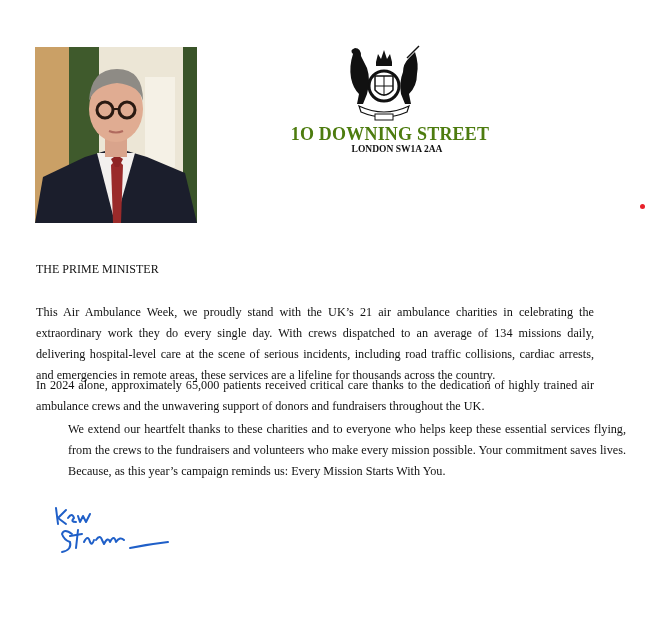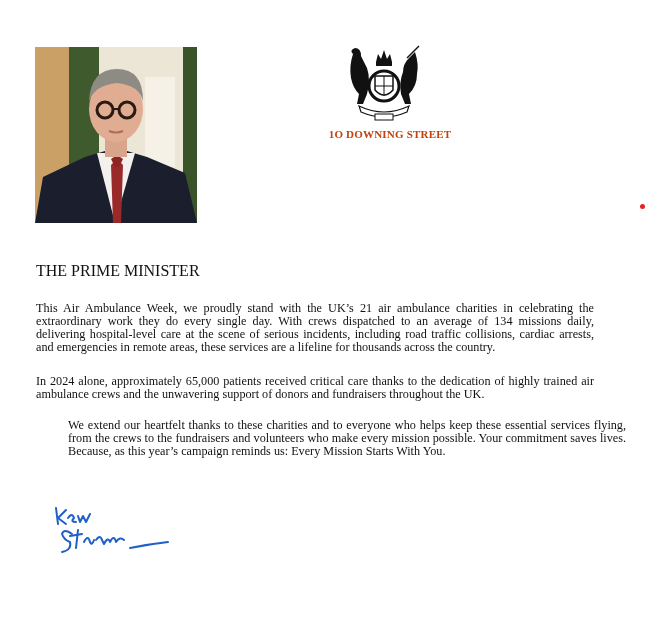--- a/index.html
+++ b/index.html
@@ -1,25 +1,25 @@
 <!DOCTYPE html>
 <html><head>
 <meta charset="utf-8">
 <style>
   html, body { margin:0; padding:0; background:#ffffff; }
   body { width:646px; height:621px; position:relative; overflow:hidden;
          font-family:"Liberation Serif", "DejaVu Serif", serif; color:#111; }
   .photo { position:absolute; left:35px; top:47px; width:162px; height:176px; overflow:hidden; }
   .crest { position:absolute; left:345px; top:44px; width:78px; height:80px; }
   .address { position:absolute; left:290px; top:127px; width:200px; text-align:center; }
-  .address .l1 { font-weight:bold; font-size:11px; letter-spacing:0.2px; line-height:15px; color:#c2410c; }
+  .address .l1 { font-weight:bold; font-size:18px; letter-spacing:0.2px; line-height:15px; color:#4d7c0f; }
   .address .l2 { font-weight:bold; font-size:9.5px; line-height:14px; padding-left:14px; }
   .reddot { position:absolute; left:640px; top:204px; width:5px; height:5px; border-radius:50%; background:#e8202a; }
-  .salutation { position:absolute; left:36px; top:262px; font-size:16px; }
-  .para { position:absolute; left:36px; width:558px; font-size:12.2px; line-height:13px; text-align:justify; }
+  .salutation { position:absolute; left:36px; top:262px; font-size:12px; }
+  .para { position:absolute; left:36px; width:558px; font-size:12.2px; line-height:21px; text-align:justify; }
   .p1 { top:302px; }
   .p2 { top:375px; }
   .p3 { top:419px;margin-left:32px; }
   .sig { position:absolute; left:50px; top:500px; width:130px; height:60px; }
 </style>
 </head>
 <body>
 
 <div class="photo">
   <svg width="162" height="176" viewBox="0 0 162 176">
@@ -54,20 +54,21 @@
     <path d="M8 10 Q4 6 10 4 Q16 4 16 12 L22 24 Q26 36 22 50 L18 60 L12 60 L14 50 Q8 44 6 34 Q4 22 8 10 Z" fill="#111"></path>
     <path d="M70 8 L64 14 Q58 20 58 28 Q54 38 56 50 L60 60 L66 60 L64 50 Q72 42 72 30 Q74 20 70 8 Z" fill="#111"></path>
     <line x1="62" y1="14" x2="74" y2="2" stroke="#111" stroke-width="1.5"></line>
     <path d="M14 62 Q39 74 64 62 L62 68 Q39 78 16 68 Z" fill="#fff" stroke="#111" stroke-width="1.2"></path>
     <rect x="30" y="70" width="18" height="6" fill="#fff" stroke="#111" stroke-width="1"></rect>
   </svg>
 </div>
 
 <div class="address">
   <div class="l1">1O DOWNING STREET</div>
+  <div class="l2">LONDON SW1A 2AA</div>
 </div>
 
 <div class="reddot"></div>
 
 <div class="salutation">THE PRIME MINISTER</div>
 
 <div class="para p1">This Air Ambulance Week, we proudly stand with the UK’s 21 air ambulance charities in celebrating the extraordinary work they do every single day. With crews dispatched to an average of 134 missions daily, delivering hospital-level care at the scene of serious incidents, including road traffic collisions, cardiac arrests, and emergencies in remote areas, these services are a lifeline for thousands across the country.</div>
 <div class="para p2">In 2024 alone, approximately 65,000 patients received critical care thanks to the dedication of highly trained air ambulance crews and the unwavering support of donors and fundraisers throughout the UK.</div>
 <div class="para p3">We extend our heartfelt thanks to these charities and to everyone who helps keep these essential services flying, from the crews to the fundraisers and volunteers who make every mission possible. Your commitment saves lives. Because, as this year’s campaign reminds us: Every Mission Starts With You.</div>
 

